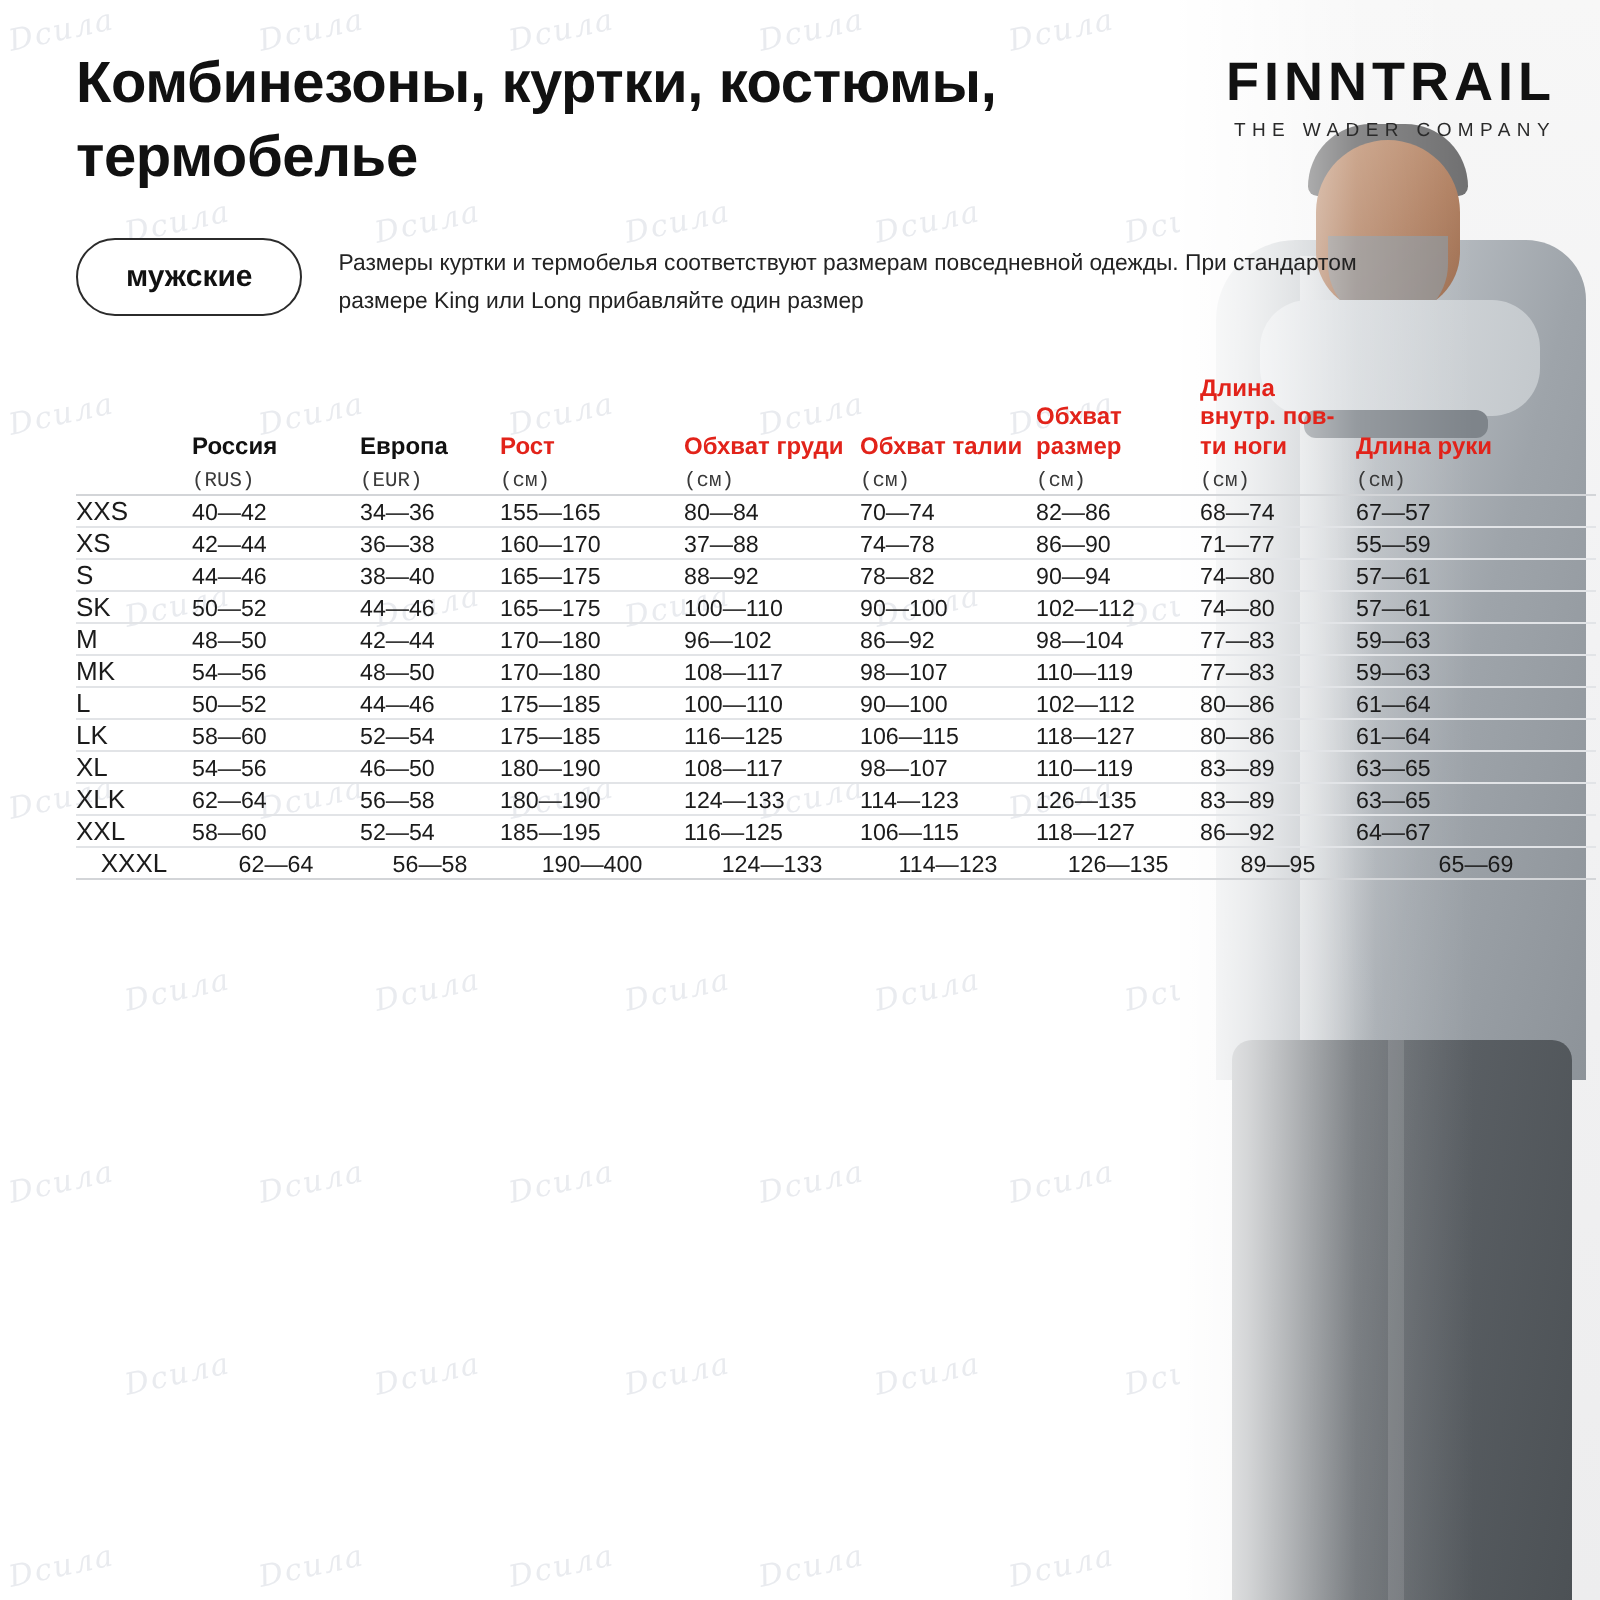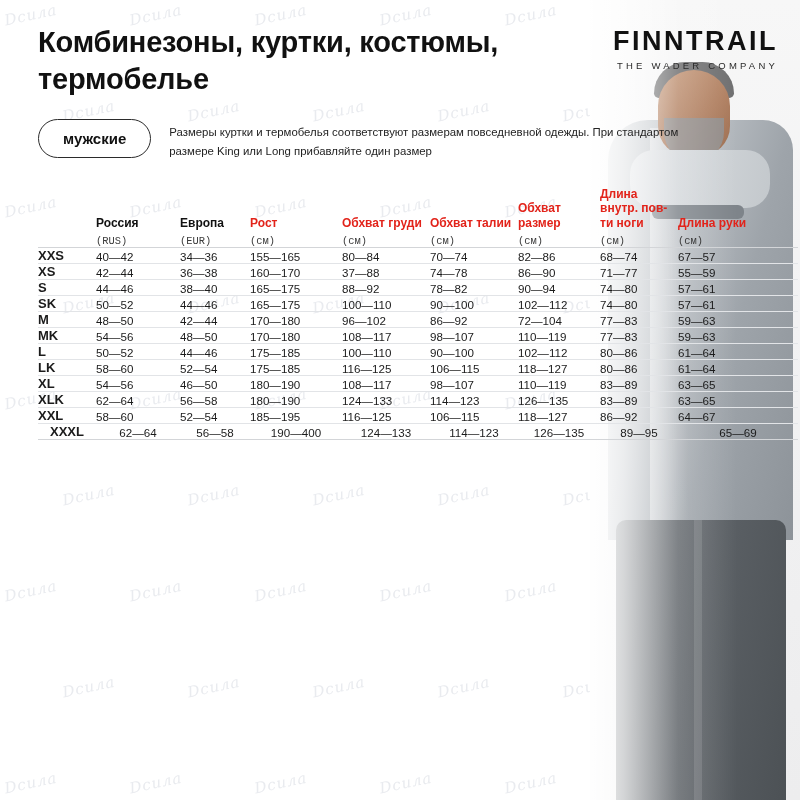--- a/index.html
+++ b/index.html
@@ -205,21 +205,21 @@
     font-family:Liberation Mono, monospace;
   }
   tbody td{
     padding:11px 6px 10px 0;
     border-bottom:1px solid #e2e4e7;
     color:#1b1b1b;
     white-space:nowrap;
   }
   tbody tr:last-child td{border-bottom:1px solid #d3d5d8;text-align:center;}
   tbody td.size{
-    font-weight:bold;
+    font-weight:normal;
     font-size:13px;
   }
   col.c0{width:58px;}
   col.c1{width:84px;}
   col.c2{width:70px;}
   col.c3{width:92px;}
   col.c4{width:88px;}
   col.c5{width:88px;}
   col.c6{width:82px;}
   col.c7{width:78px;}
@@ -412,21 +412,21 @@
           <td>74—80</td>
           <td>57—61</td>
         </tr>
         <tr>
           <td class="size">M</td>
           <td>48—50</td>
           <td>42—44</td>
           <td>170—180</td>
           <td>96—102</td>
           <td>86—92</td>
-          <td>72—104</td>
+          <td>98—104</td>
           <td>77—83</td>
           <td>59—63</td>
         </tr>
         <tr>
           <td class="size">MK</td>
           <td>54—56</td>
           <td>48—50</td>
           <td>170—180</td>
           <td>108—117</td>
           <td>98—107</td>

